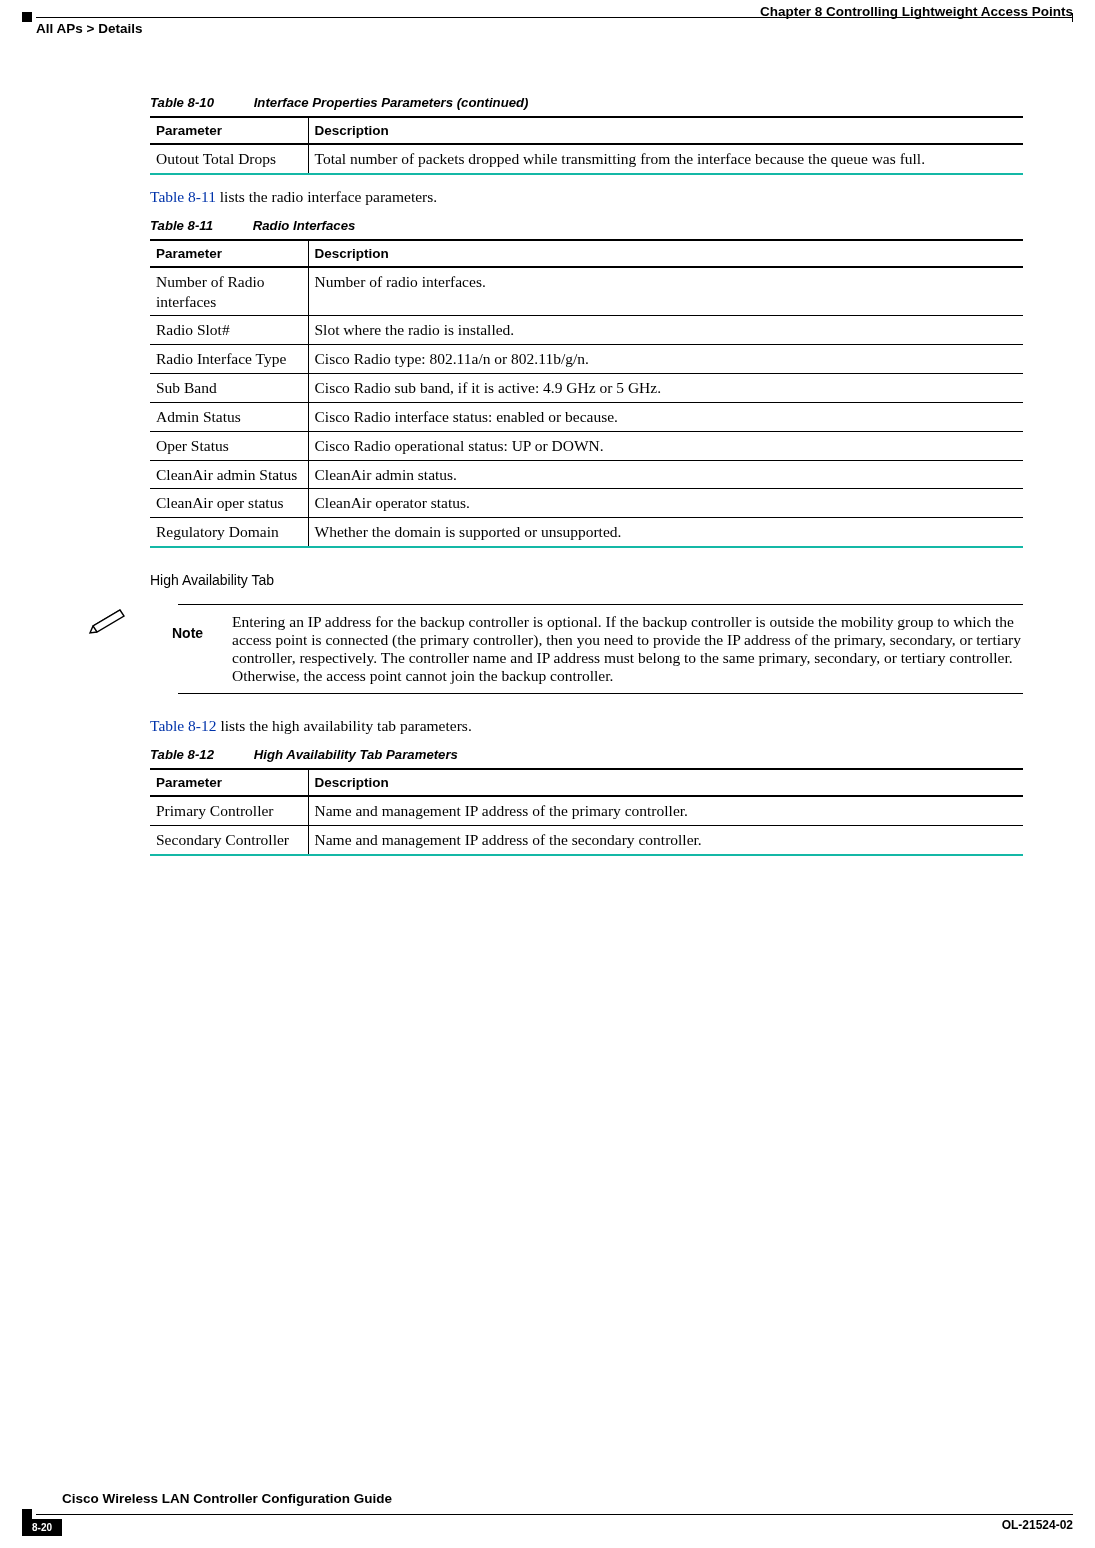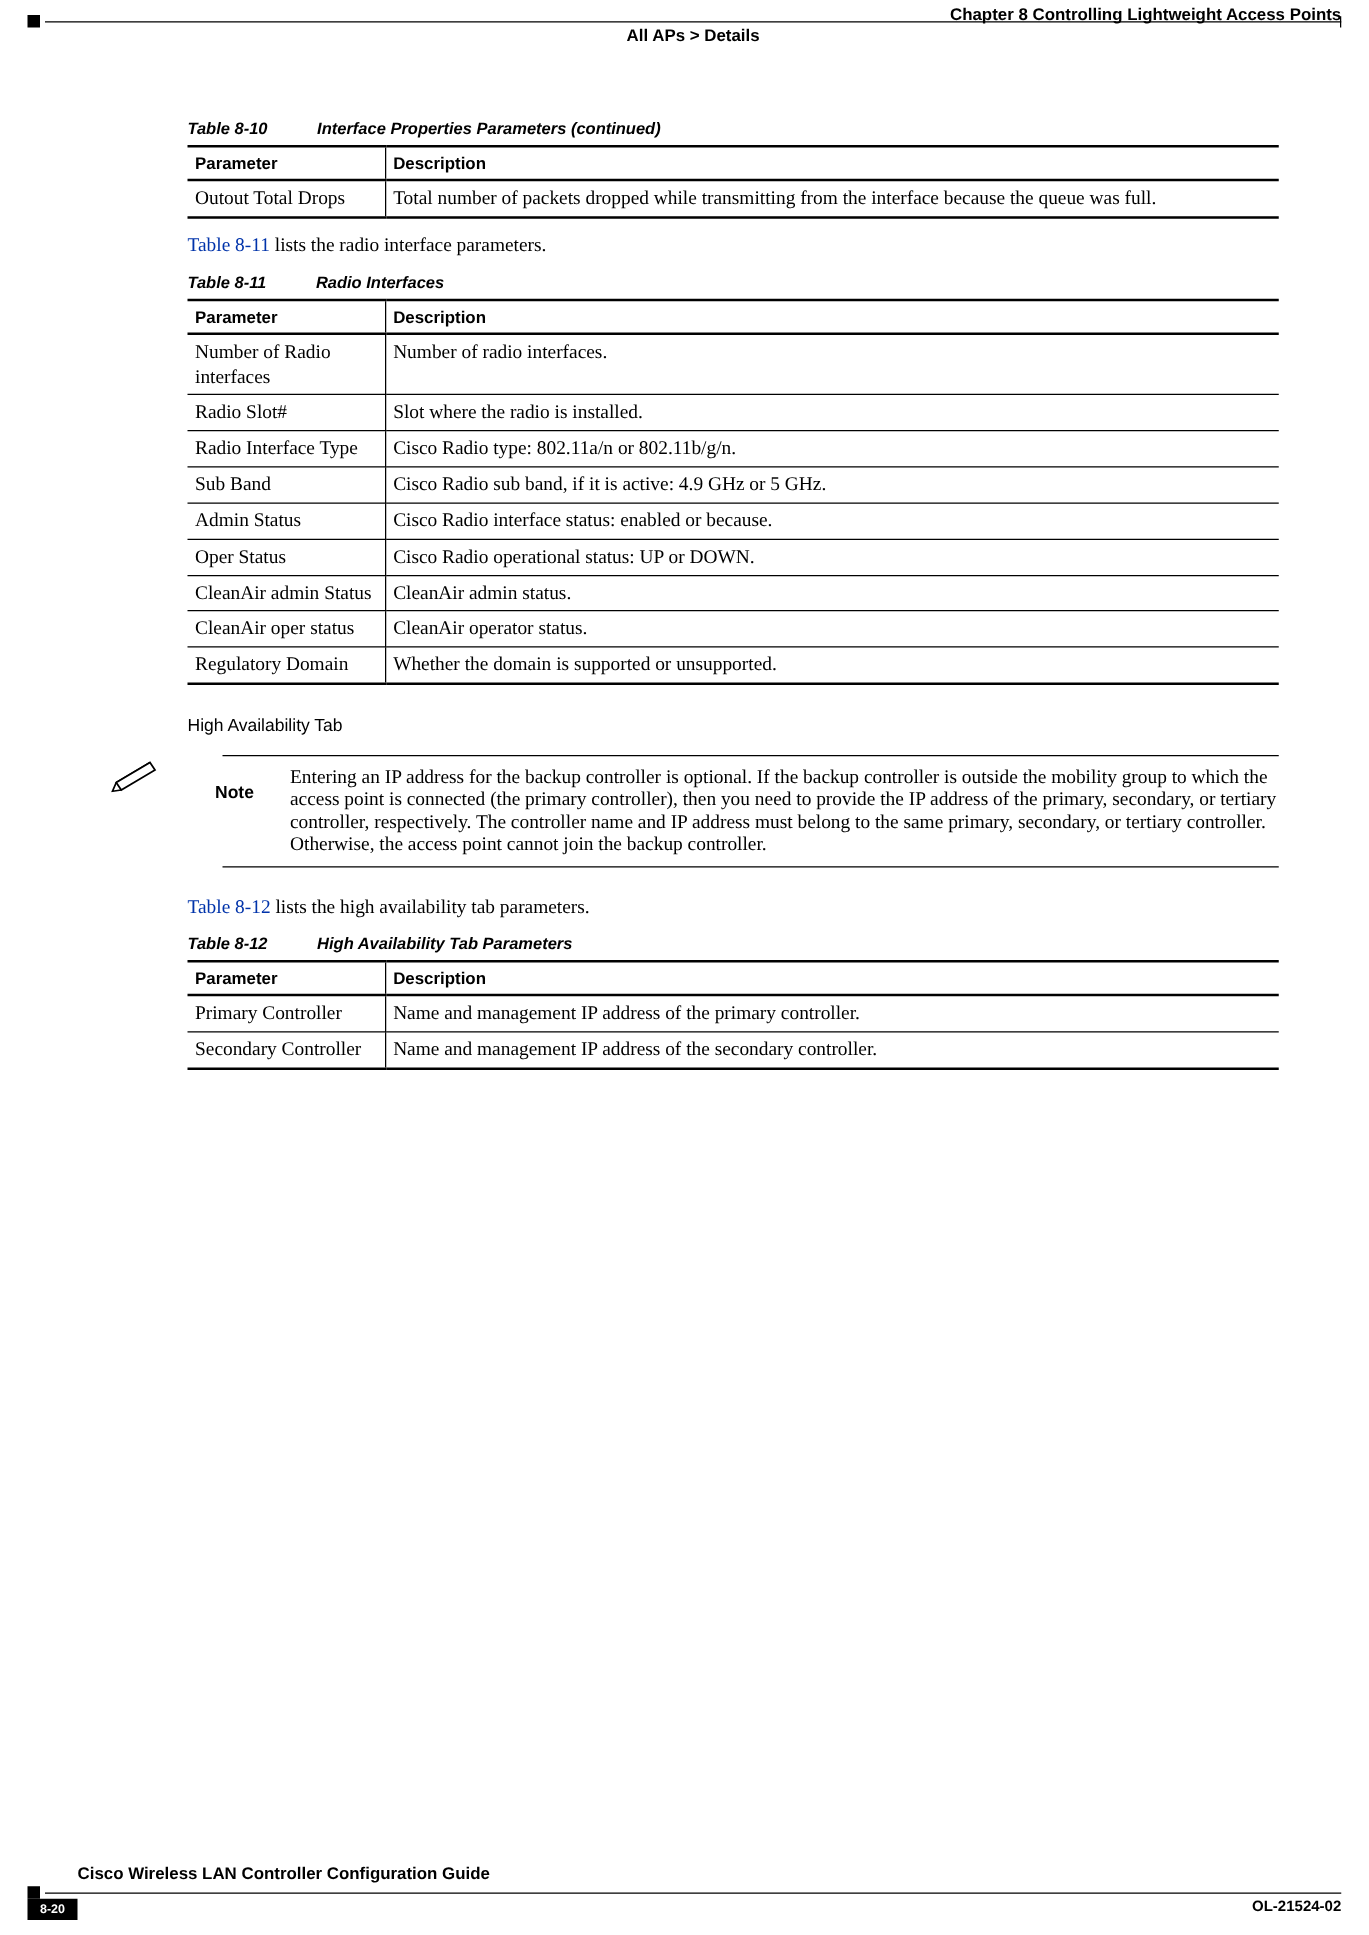--- a/index.html
+++ b/index.html
@@ -24,21 +24,21 @@
     top: 0; left: 0; right: 0;
     padding: 4px 22px 0 22px;
   }
   .hdr-chapter {
     font-weight: bold;
     text-align: right;
     font-size: 13.5px;
   }
   .hdr-crumb {
     font-weight: bold;
-    text-align: center;
+    text-align: left;
     font-size: 13.5px;
     margin: 2px 0 0 14px;
   }
   .hdr-rule-wrap {
     position: absolute;
     top: 10px; left: 22px; right: 22px;
     height: 14px;
   }
   .hdr-rule-wrap::before {
     content: "";
@@ -96,21 +96,21 @@
   table.param th:first-child,
   table.param td:first-child { border-left: none; }
   table.param th:last-child,
   table.param td:last-child  { border-right: none; }
   table.param td {
     padding: 4px 6px 4px 6px;
     vertical-align: top;
     border: 1px solid #000;
     line-height: 1.28;
   }
-  table.param tr:last-child td { border-bottom: 2px solid #000000; }
+  table.param tr:last-child td { border-bottom: 2px solid #14b8a6; }
 
   
   p.body {
     margin: 0 0 10px 0;
     line-height: 1.35;
   }
   a.xref { color: #0033aa; text-decoration: none; }
 
   
   .sect-h {

